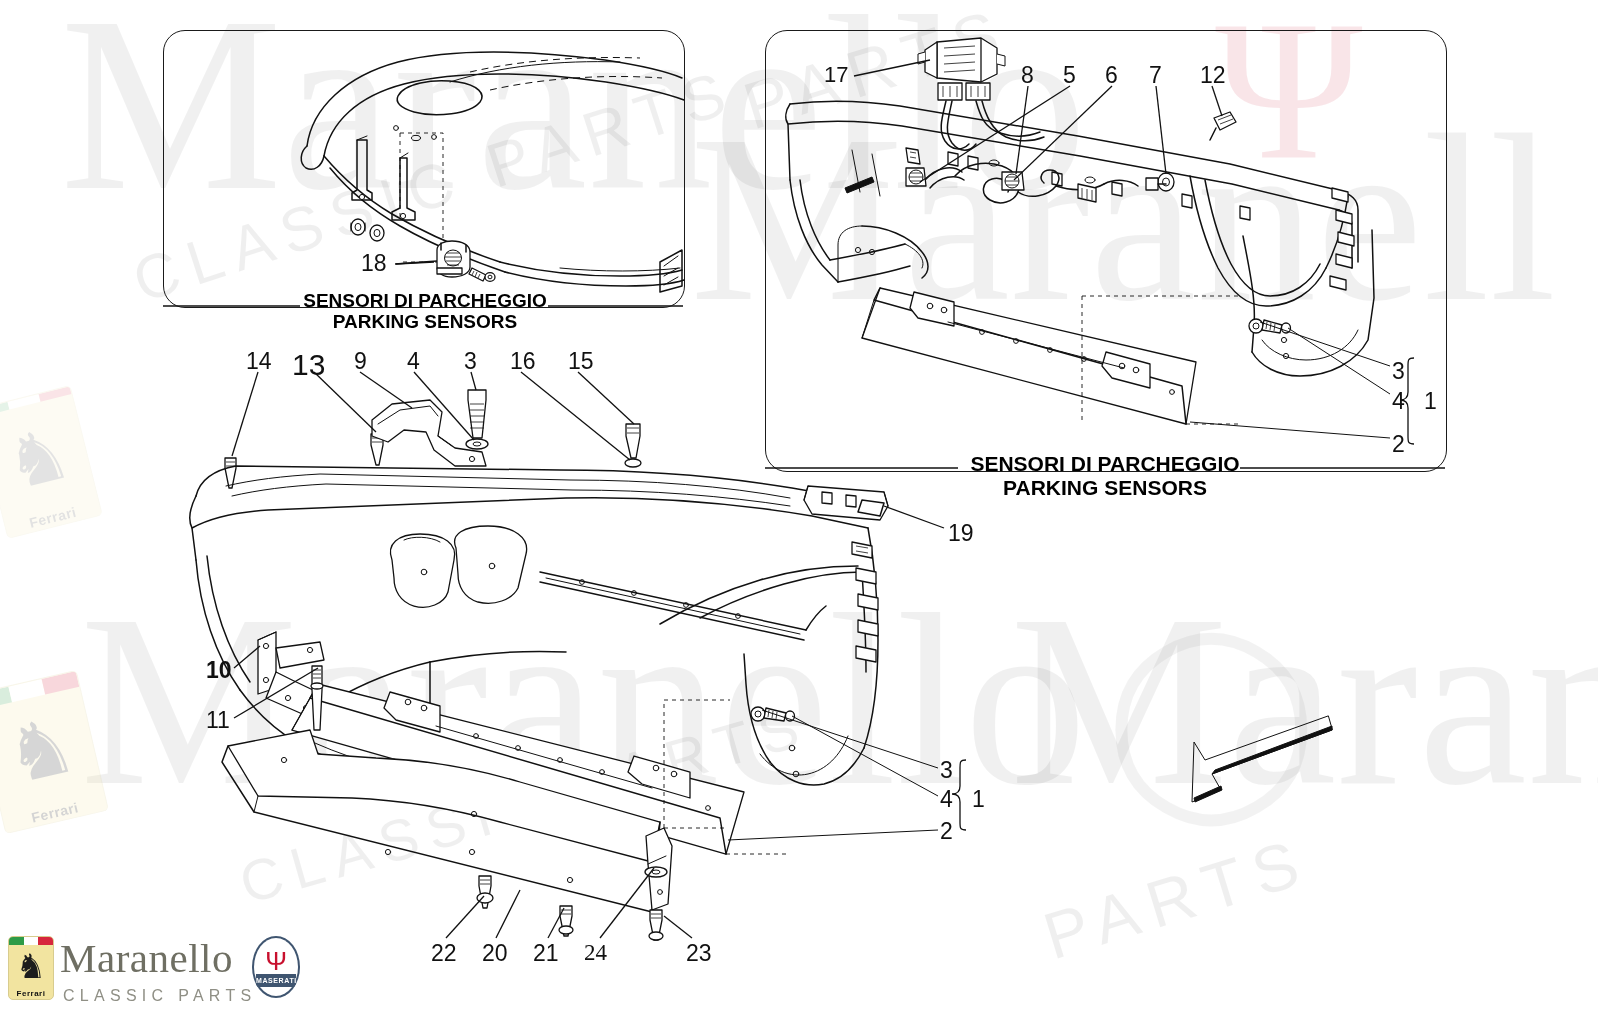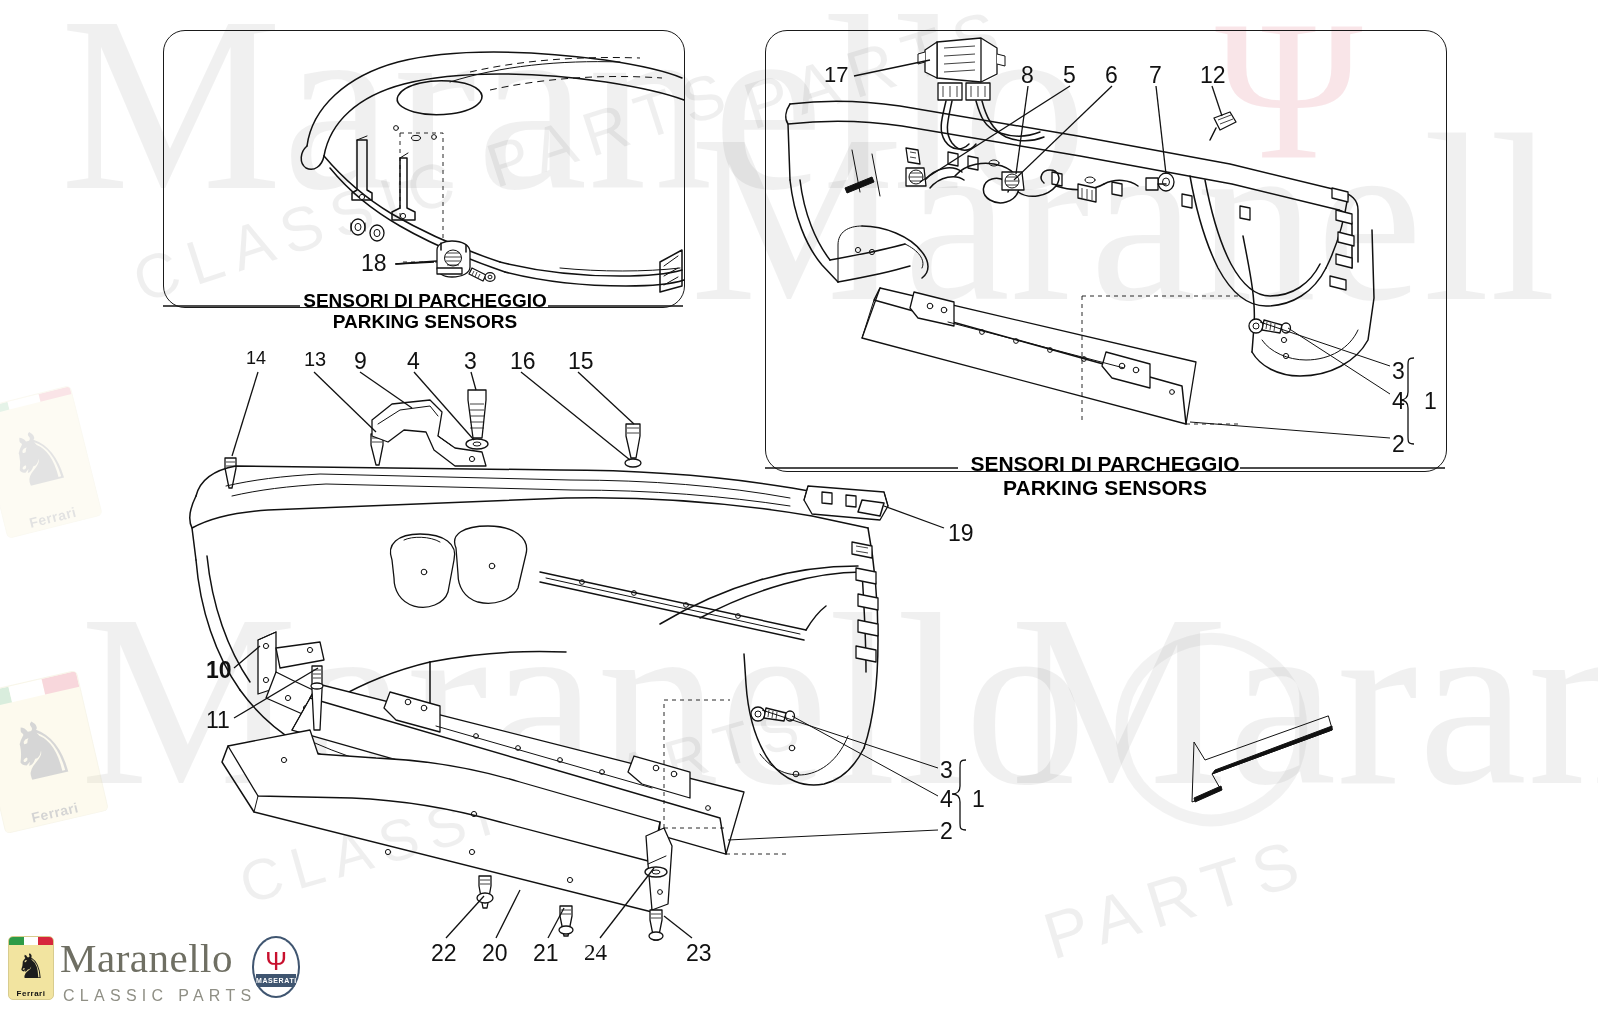--- a/index.html
+++ b/index.html
@@ -549,22 +549,22 @@
   <div class="num" style="left:1021px;top:62px;font-size:23px;">8</div>
   <div class="num" style="left:1063px;top:62px;font-size:23px;">5</div>
   <div class="num" style="left:1105px;top:62px;font-size:23px;">6</div>
   <div class="num" style="left:1149px;top:62px;font-size:23px;">7</div>
   <div class="num" style="left:1200px;top:62px;font-size:23px;">12</div>
   <div class="num" style="left:1392px;top:358px;font-size:23px;">3</div>
   <div class="num" style="left:1392px;top:388px;font-size:23px;">4</div>
   <div class="num" style="left:1392px;top:431px;font-size:23px;">2</div>
   <div class="num" style="left:1424px;top:388px;font-size:23px;">1</div>
 
-  <div class="num" style="left:246px;top:348px;font-size:18px;">14</div>
-  <div class="num" style="left:304px;top:348px;font-size:20px;">13</div>
+  <div class="num" style="left:246px;top:348px;font-size:23px;">14</div>
+  <div class="num" style="left:292px;top:348px;font-size:30px;">13</div>
   <div class="num" style="left:354px;top:348px;font-size:23px;">9</div>
   <div class="num" style="left:407px;top:348px;font-size:23px;">4</div>
   <div class="num" style="left:464px;top:348px;font-size:23px;">3</div>
   <div class="num" style="left:510px;top:348px;font-size:23px;text-align:right;">16</div>
   <div class="num" style="left:568px;top:348px;font-size:23px;">15</div>
 
   <div class="num" style="left:206px;top:657px;font-size:23px;font-weight:bold;">10</div>
   <div class="num" style="left:206px;top:707px;font-size:23px;">11</div>
 
   <div class="num" style="left:948px;top:520px;font-size:23px;">19</div>

